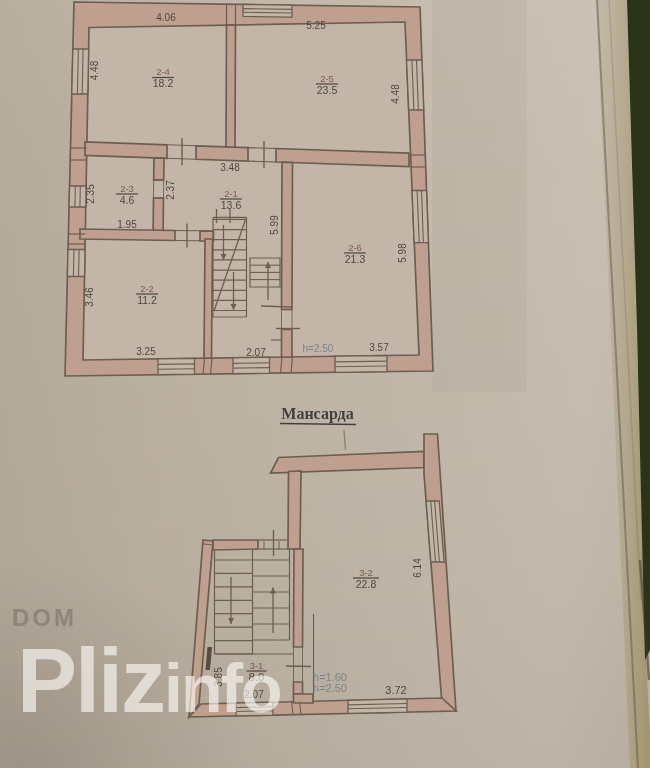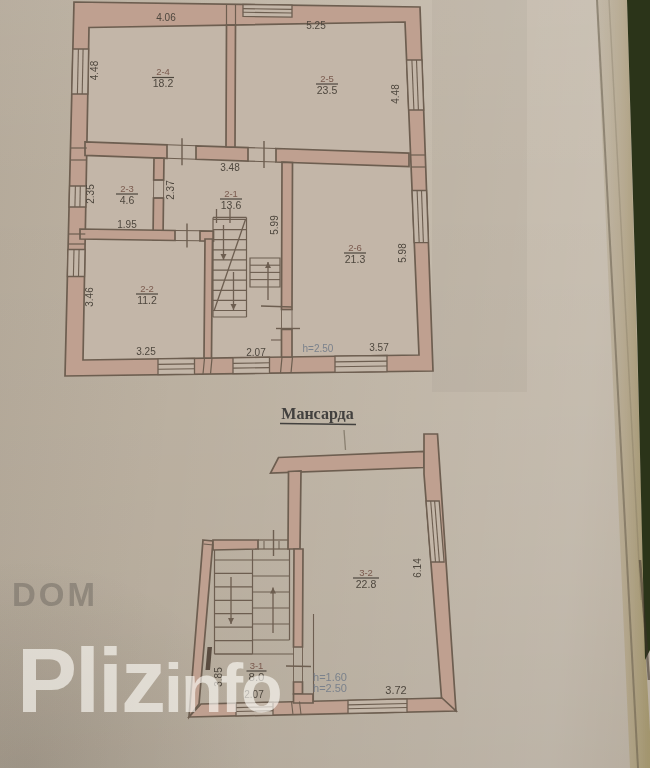--- a/index.html
+++ b/index.html
@@ -3,21 +3,21 @@
 html,body{margin:0;padding:0;width:650px;height:768px;overflow:hidden;}
 body{position:relative;font-family:"Liberation Sans",sans-serif;background:#bcb4a9;}
 #bg{position:absolute;inset:0;
  background:
   radial-gradient(ellipse 55% 42% at 4% 100%, rgba(35,30,22,0.12), rgba(0,0,0,0) 65%),
   linear-gradient(to bottom, rgba(255,255,255,0.05) 0%, rgba(0,0,0,0) 25%, rgba(0,0,0,0.03) 75%, rgba(0,0,0,0.06) 100%),
   linear-gradient(96deg, rgba(30,22,12,0.06) 0%, rgba(0,0,0,0.0) 30%, rgba(255,255,255,0.10) 66%, rgba(255,255,255,0.16) 86%, rgba(255,255,255,0.08) 97%),
   #beb3a3;}
 #svgmain{position:absolute;left:0;top:0;filter:blur(0.6px);}
 .wm{position:absolute;font-family:"Liberation Sans",sans-serif;font-weight:bold;}
-#wm1{left:12px;top:576px;font-size:33px;letter-spacing:3px;color:rgba(110,104,95,0.50);}
+#wm1{left:12px;top:604px;font-size:24px;letter-spacing:3px;color:rgba(110,104,95,0.50);}
 #wm2{left:17px;top:630px;font-size:90px;letter-spacing:-2px;color:rgba(255,253,248,0.62);}
 #wm2 span{font-size:68px;}
 </style></head><body>
 <div id="bg"></div>
 <svg id="svgmain" width="650" height="768" viewBox="0 0 650 768">
 <defs>
       <linearGradient id="edgeg" x1="595" y1="0" x2="648" y2="0" gradientUnits="userSpaceOnUse">
         <stop offset="0" stop-color="#b8ad99" stop-opacity="0.4"></stop>
         <stop offset="0.55" stop-color="#b0a285" stop-opacity="0.75"></stop>
         <stop offset="1" stop-color="#a1946c" stop-opacity="0.95"></stop>

